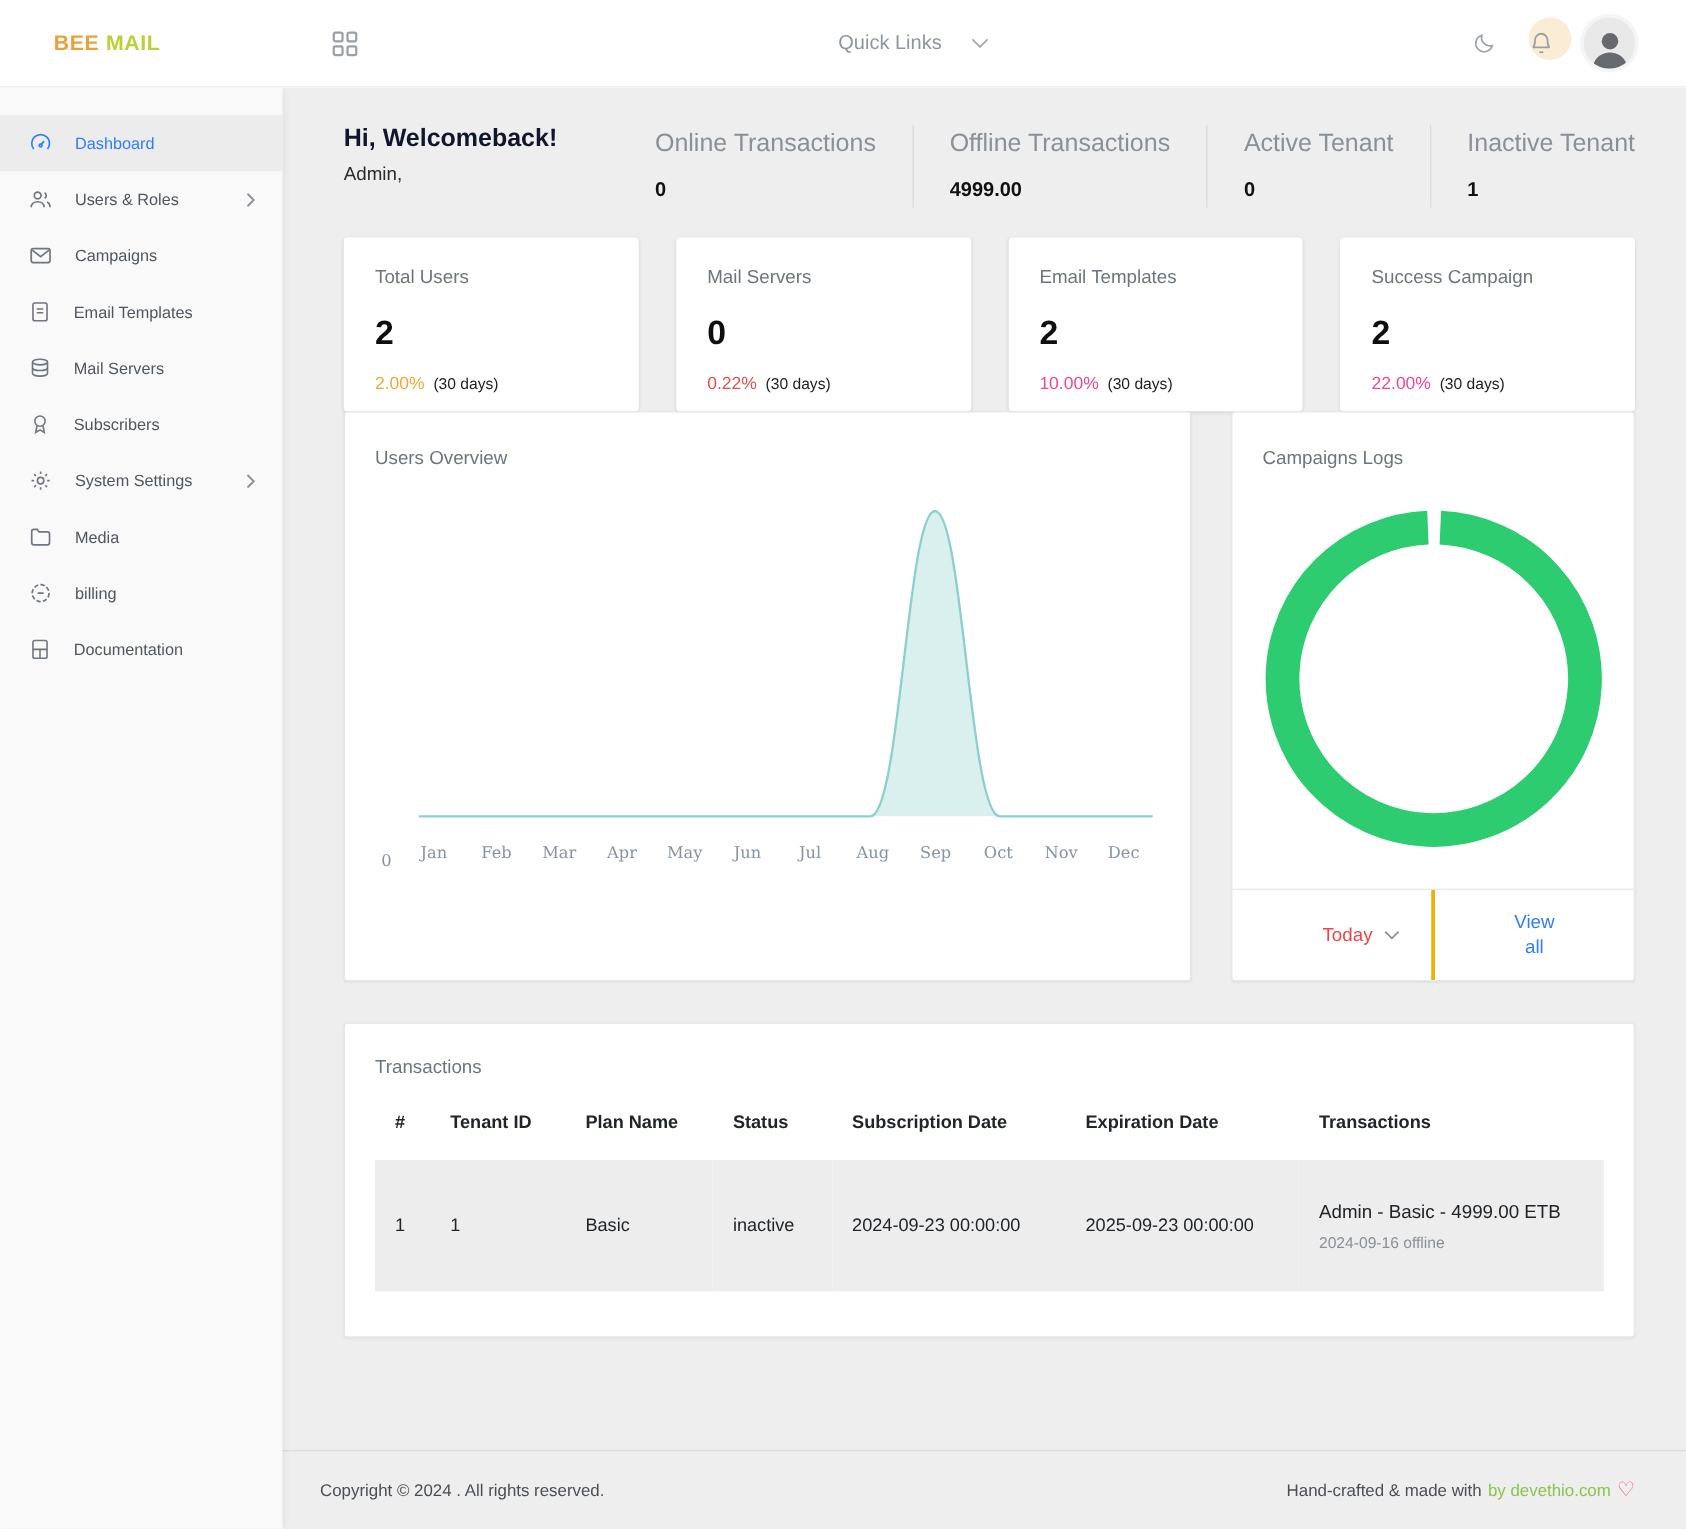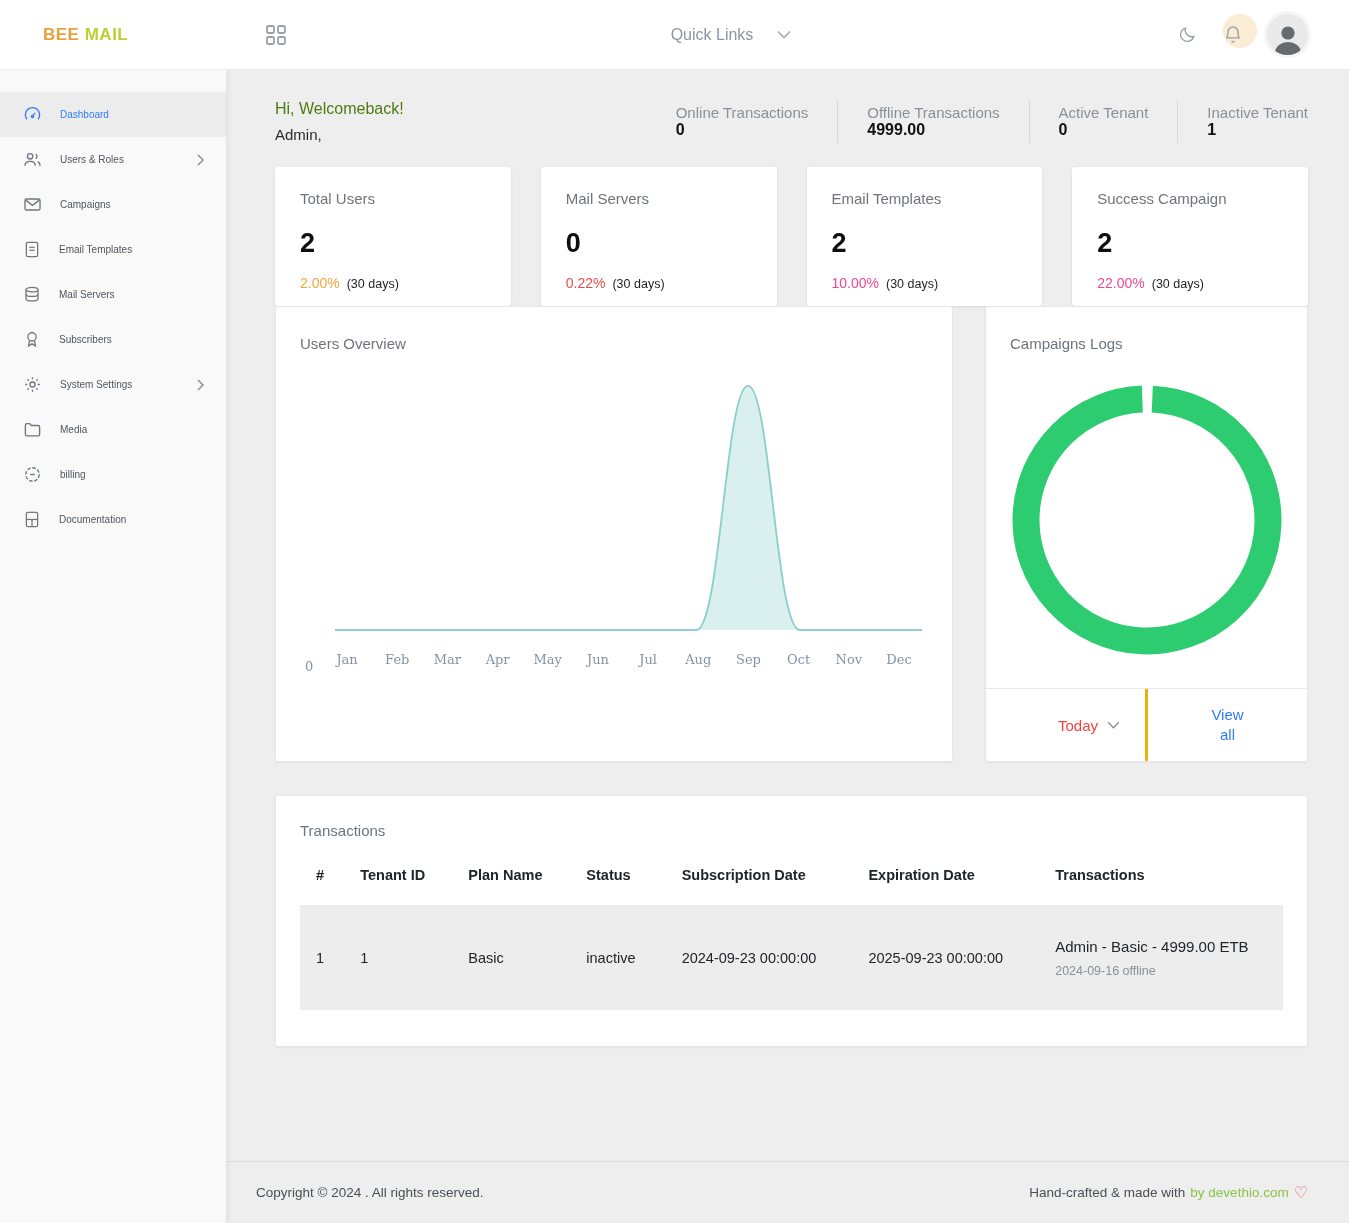--- a/index.html
+++ b/index.html
@@ -19,36 +19,36 @@
   .icon-btn { position:relative; width:24px; height:24px; display:flex; align-items:center; justify-content:center; cursor:pointer; }
   .bell-glow { position:absolute; top:-9px; left:2px; width:34px; height:34px; border-radius:50%; background:#faecd5; z-index:0; }
   .bell-svg { position:relative; z-index:1; }
   .avatar { width:41px; height:41px; border-radius:50%; background:#e9e9e9; box-shadow:0 0 0 3px #f5f5f5;
             overflow:hidden; display:flex; align-items:flex-end; justify-content:center; cursor:pointer; }
 
   
   .sidebar { position:fixed; top:70px; left:0; width:226px; height:1153px; background:#f9f9f9;
              box-shadow:2px 0 6px rgba(0,0,0,.06); padding-top:22px; z-index:10; }
   .side-item { height:45px; display:flex; align-items:center; padding:0 20px 0 23px; cursor:pointer;
-               color:#4f565e; font-size:10px; font-weight:500; }
+               color:#4f565e; font-size:13px; font-weight:500; }
   .side-item svg { flex:0 0 auto; }
   .side-item .lbl { margin-left:18px; flex:1; }
   .side-item.active { background:#ececec; color:#2d7ef7; }
   .side-item.active svg { stroke:#2d7ef7 !important; }
 
   
   .content { margin-left:226px; padding:30px 41px 0 49px; min-height:1153px; display:flex; flex-direction:column; }
 
   .welcome-row { display:flex; justify-content:space-between; align-items:flex-start; margin-bottom:24px; }
-  .greet-title { font-size:16px; font-weight:normal; color:#4d7c0f; margin-bottom:8px; }
+  .greet-title { font-size:20px; font-weight:bold; color:#0f172a; margin-bottom:8px; }
   .greet-sub { font-size:15px; color:#2b2b2b; }
   .top-stats { display:flex; }
   .top-stat { padding:4px 29px; }
   .top-stat + .top-stat { border-left:1px solid #d9d9d9; }
-  .top-stat .t-lbl { font-size:15px; color:#8a9097; white-space:nowrap; }
+  .top-stat .t-lbl { font-size:20px; color:#8a9097; margin-bottom:17px; white-space:nowrap; }
   .top-stat .t-val { font-size:16px; font-weight:bold; color:#111; }
 
   .cards-row { display:flex; gap:30px; }
   .stat-card { flex:1; background:#fff; border-radius:3px; box-shadow:0 1px 3px rgba(0,0,0,.10); padding:23px 25px 25px; height:139px; }
   .stat-card .s-title { font-size:15px; color:#6c757d; margin-bottom:21px; }
   .stat-card .s-value { font-size:27px; font-weight:bold; color:#0f0f0f; margin-bottom:16px; }
   .stat-card .s-line { font-size:14px; display:flex; align-items:baseline; gap:7px; }
   .pct-orange { color:#efa83a; }
   .pct-red { color:#e2504c; }
   .pct-green { color:#ec4899; }

